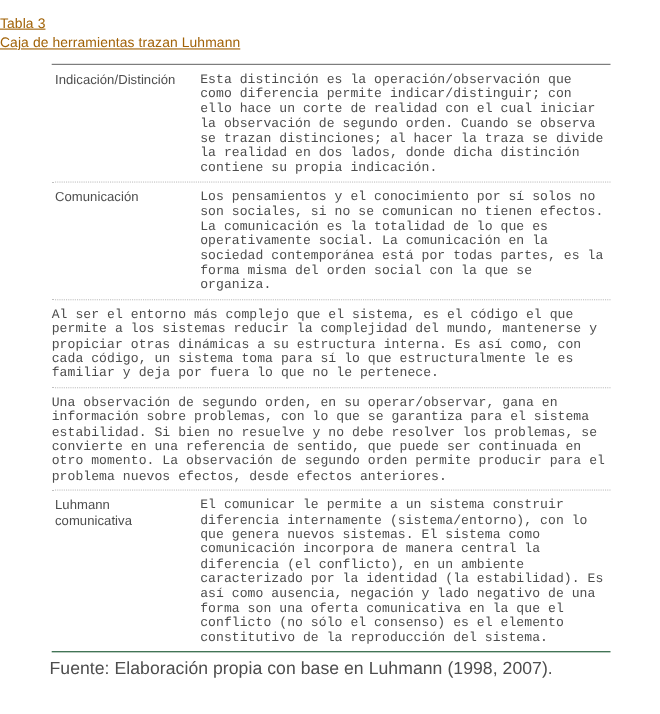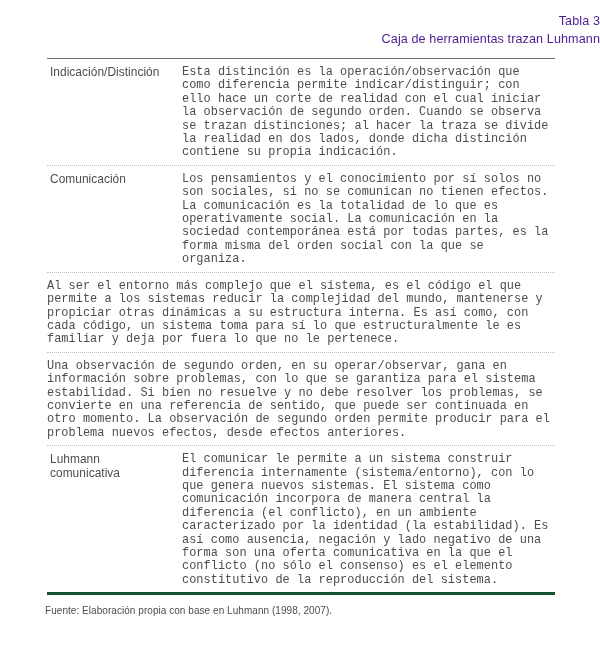--- a/index.html
+++ b/index.html
@@ -15,30 +15,31 @@
     -webkit-font-smoothing: antialiased;
   }
   .page {
     width: 600px;
     height: 649px;
     background: #ffffff;
     box-sizing: border-box;
   }
   .caption {
     padding-top: 13px;
-    text-align: right;
-    color: #4c1d95;
+    text-align: left;
+    color: #a16207;
     font-size: 12.6px;
     line-height: 17.5px;
     letter-spacing: 0.1px;
+    text-decoration: underline;
   }
   .tbl {
     margin: 10px 45px 0 47px;
     border-top: 1px solid #6f6f6f;
-    border-bottom: 3px solid #14532d;
+    border-bottom: 1px solid #14532d;
     color: #4d4d4d;
     font-size: 11.9px;
     line-height: 13.4px;
     letter-spacing: 0.05px;
   }
   .row {
     display: flex;
     padding: 7px 0 5px 0;
   }
   .row + .row {
@@ -52,21 +53,21 @@
     padding-right: 12px;
   }
   .desc {
     flex: 1 1 auto;
     text-align: left;
     font-family: Liberation Mono, monospace;
   }
   .src {
     margin: 9px 45px 0 45px;
     color: #4d4d4d;
-    font-size: 10px;
+    font-size: 16px;
     line-height: 14px;
     letter-spacing: 0.05px;
   }
 </style>
 </head>
 <body>
 
 <div class="page">
 
   <div class="caption">

